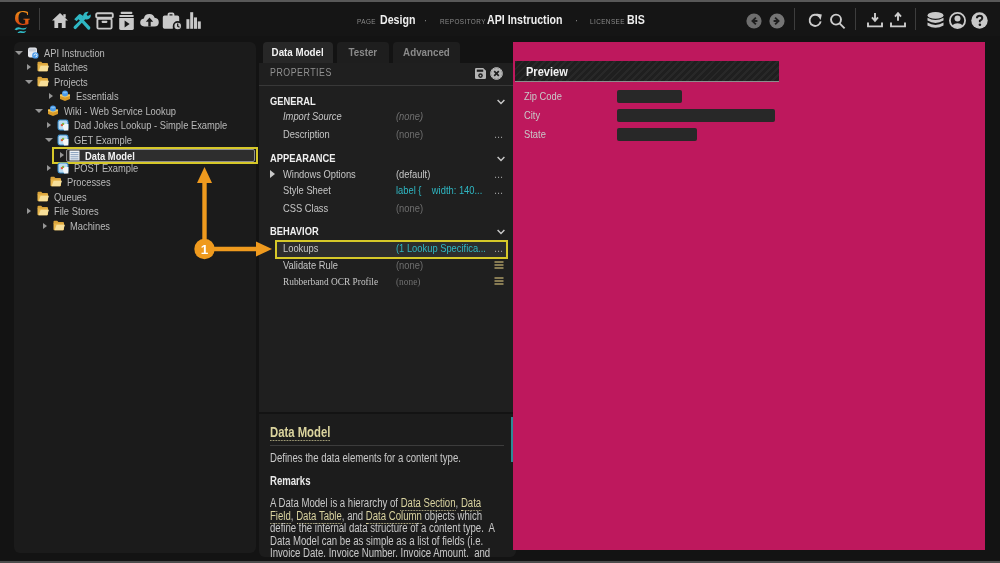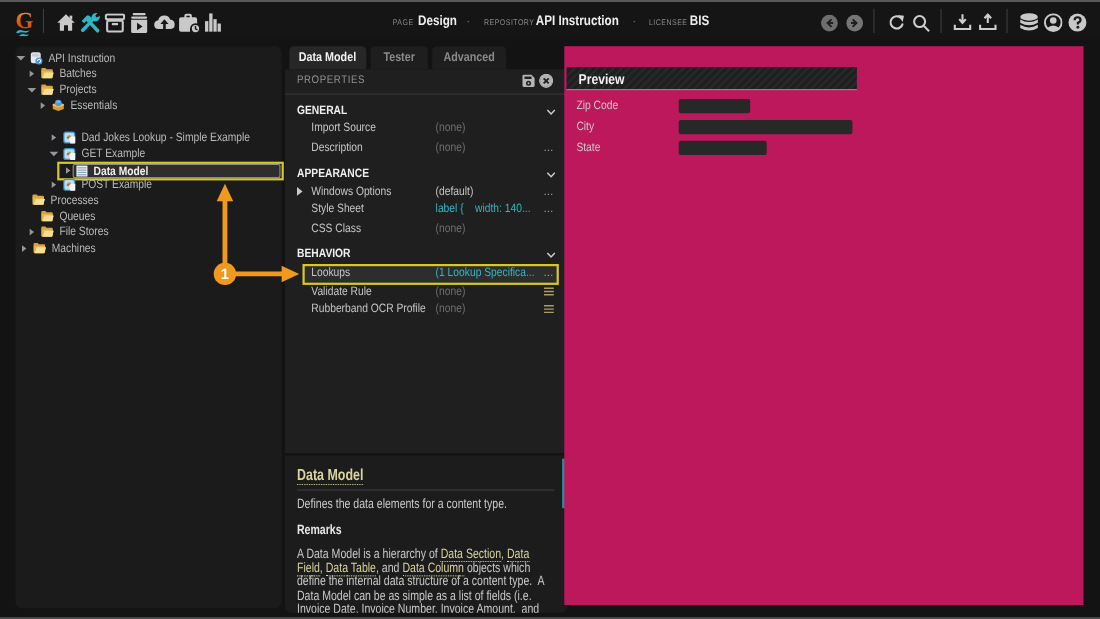--- a/index.html
+++ b/index.html
@@ -195,29 +195,39 @@
       </div>
     <div class="trow" style="top:32px; left:11px;">
         <span class="tw tri-d"></span>
         <svg class="ticn" width="12" height="11" viewBox="0 0 12 11">
           <path d="M0.5 1.8 Q0.5 0.8 1.5 0.8 L4.2 0.8 L5.4 2 L10 2 Q11 2 11 3 L11 4 L0.5 4 Z" fill="#d9a33a"></path>
           <path d="M0.5 9.2 L0.5 3.6 L11 3.6 L11 9.2 Q11 10.2 10 10.2 L1.5 10.2 Q0.5 10.2 0.5 9.2 Z" fill="#e8b64c"></path>
           <path d="M1.6 10.2 L3.6 4.8 L12 4.8 L10.2 10.2 Z" fill="#f7df9a"></path>
         </svg>
         <span class="tx">Projects</span>
       </div>
-    <div class="trow" style="top:46px; left:21px;">
+    <div class="trow" style="top:46px; left:33px;">
         <span class="tw tri-r"></span>
         <svg class="ticn" width="12" height="12" viewBox="0 0 12 12">
           <path d="M1 4.5 L6 3 L11 4.5 L11 9 L6 11 L1 9 Z" fill="#d99b28"></path>
           <path d="M1 4.5 L6 6 L11 4.5 L11 6 L6 7.6 L1 6 Z" fill="#f5cd62"></path>
           <circle cx="6" cy="3.6" r="3" fill="#4d9be8"></circle>
           <path d="M3.6 2.6 Q6 1 8.4 2.6 Q6 4.4 3.6 2.6 Z" fill="#7fc0f5"></path>
         </svg>
         <span class="tx">Essentials</span>
+      </div>
+    <div class="trow" style="top:61px; left:21px;">
+        <span class="tw tri-d"></span>
+        <svg class="ticn" width="12" height="12" viewBox="0 0 12 12">
+          <path d="M1 4.5 L6 3 L11 4.5 L11 9 L6 11 L1 9 Z" fill="#d99b28"></path>
+          <path d="M1 4.5 L6 6 L11 4.5 L11 6 L6 7.6 L1 6 Z" fill="#f5cd62"></path>
+          <circle cx="6" cy="3.6" r="3" fill="#4d9be8"></circle>
+          <path d="M3.6 2.6 Q6 1 8.4 2.6 Q6 4.4 3.6 2.6 Z" fill="#7fc0f5"></path>
+        </svg>
+        <span class="tx">Wiki - Web Service Lookup</span>
       </div>
     <div class="trow" style="top:75px; left:31px;">
         <span class="tw tri-r"></span>
         <svg class="ticn" width="12" height="12" viewBox="0 0 12 12">
           <rect x="0.5" y="0.5" width="11" height="11" rx="2.4" fill="#3d8ec9"></rect>
           <rect x="1.6" y="1.6" width="8.8" height="8.8" rx="1.6" fill="#bcdcf2"></rect>
           <path d="M5.2 5 L11.4 5 L11.4 11.4 L7 11.4 Z" fill="#f4f6f8"></path>
           <circle cx="6.1" cy="4.9" r="1.2" fill="#7cb84a"></circle>
           <circle cx="4.9" cy="6.1" r="1.2" fill="#d95b3a"></circle>
         </svg>
@@ -253,21 +263,21 @@
         <span class="tw tri-r"></span>
         <svg class="ticn" width="12" height="12" viewBox="0 0 12 12">
           <rect x="0.5" y="0.5" width="11" height="11" rx="2.4" fill="#3d8ec9"></rect>
           <rect x="1.6" y="1.6" width="8.8" height="8.8" rx="1.6" fill="#bcdcf2"></rect>
           <path d="M5.2 5 L11.4 5 L11.4 11.4 L7 11.4 Z" fill="#f4f6f8"></path>
           <circle cx="6.1" cy="4.9" r="1.2" fill="#7cb84a"></circle>
           <circle cx="4.9" cy="6.1" r="1.2" fill="#d95b3a"></circle>
         </svg>
         <span class="tx">POST Example</span>
       </div>
-    <div class="trow" style="top:132px; left:3px;">
+    <div class="trow" style="top:132px; left:24px;">
         <span class="tw tnone"></span>
         <svg class="ticn" width="12" height="11" viewBox="0 0 12 11">
           <path d="M0.5 1.8 Q0.5 0.8 1.5 0.8 L4.2 0.8 L5.4 2 L10 2 Q11 2 11 3 L11 4 L0.5 4 Z" fill="#d9a33a"></path>
           <path d="M0.5 9.2 L0.5 3.6 L11 3.6 L11 9.2 Q11 10.2 10 10.2 L1.5 10.2 Q0.5 10.2 0.5 9.2 Z" fill="#e8b64c"></path>
           <path d="M1.6 10.2 L3.6 4.8 L12 4.8 L10.2 10.2 Z" fill="#f7df9a"></path>
         </svg>
         <span class="tx">Processes</span>
       </div>
     <div class="trow" style="top:147px; left:11px;">
         <span class="tw tnone"></span>
@@ -280,21 +290,21 @@
       </div>
     <div class="trow" style="top:161px; left:11px;">
         <span class="tw tri-r"></span>
         <svg class="ticn" width="12" height="11" viewBox="0 0 12 11">
           <path d="M0.5 1.8 Q0.5 0.8 1.5 0.8 L4.2 0.8 L5.4 2 L10 2 Q11 2 11 3 L11 4 L0.5 4 Z" fill="#d9a33a"></path>
           <path d="M0.5 9.2 L0.5 3.6 L11 3.6 L11 9.2 Q11 10.2 10 10.2 L1.5 10.2 Q0.5 10.2 0.5 9.2 Z" fill="#e8b64c"></path>
           <path d="M1.6 10.2 L3.6 4.8 L12 4.8 L10.2 10.2 Z" fill="#f7df9a"></path>
         </svg>
         <span class="tx">File Stores</span>
       </div>
-    <div class="trow" style="top:176px; left:4px;">
+    <div class="trow" style="top:176px; left:27px;">
         <span class="tw tri-r"></span>
         <svg class="ticn" width="12" height="11" viewBox="0 0 12 11">
           <path d="M0.5 1.8 Q0.5 0.8 1.5 0.8 L4.2 0.8 L5.4 2 L10 2 Q11 2 11 3 L11 4 L0.5 4 Z" fill="#d9a33a"></path>
           <path d="M0.5 9.2 L0.5 3.6 L11 3.6 L11 9.2 Q11 10.2 10 10.2 L1.5 10.2 Q0.5 10.2 0.5 9.2 Z" fill="#e8b64c"></path>
           <path d="M1.6 10.2 L3.6 4.8 L12 4.8 L10.2 10.2 Z" fill="#f7df9a"></path>
         </svg>
         <span class="tx">Machines</span>
       </div>
   </div>
 
@@ -314,21 +324,21 @@
         <circle cx="6.5" cy="6.5" r="6" fill="#b5b5b5" stroke="#1f1f1f" stroke-width="0.8"></circle>
         <circle cx="6.5" cy="6.5" r="5.9" fill="none" stroke="#b5b5b5" stroke-width="1"></circle>
         <path d="M4.2 4.2 L8.8 8.8 M8.8 4.2 L4.2 8.8" stroke="#1f1f1f" stroke-width="1.7"></path>
       </svg>
       <div style="position:absolute; left:0; top:22px; width:257px; height:1px; background:#383838;"></div>
 
       <div class="psec" style="top:32px;">GENERAL</div>
       <svg class="chev" style="top:35px;" viewBox="0 0 8 8">
           <path d="M0.6 2 L4 5.6 L7.4 2" stroke="#c9c9c9" stroke-width="1.4" fill="none"></path>
         </svg>
-      <div class="prow" style="top:47px;">
+      <div class="prow" style="top:47px;font-style:italic;">
           <span class="plabel">Import Source</span>
           <span class="pval">(none)</span>
         </div>
       <div class="prow" style="top:65px;">
           <span class="plabel">Description</span>
           <span class="pval">(none)</span>
           <span class="pdots">...</span>
         </div>
 
       <div class="psec" style="top:89px;">APPEARANCE</div>
@@ -361,21 +371,21 @@
           <span class="pval pteal">(1 Lookup Specifica...</span>
           <span class="pdots">...</span>
         </div>
       <div class="prow" style="top:196px;text-align:right;">
           <span class="plabel">Validate Rule</span>
           <span class="pval">(none)</span>
         <svg style="position:absolute; left:235px; top:1px;" width="10" height="10" viewBox="0 0 10 10">
             <path d="M0.5 2 H9.5 M0.5 5 H9.5 M0.5 8 H9.5" stroke="#ab9b66" stroke-width="1.3"></path>
           </svg>
         </div>
-      <div class="prow" style="top:212px;">
+      <div class="prow" style="top:212px;font-family:Liberation Serif, serif;">
           <span class="plabel">Rubberband OCR Profile</span>
           <span class="pval">(none)</span>
         <svg style="position:absolute; left:235px; top:1px;" width="10" height="10" viewBox="0 0 10 10">
             <path d="M0.5 2 H9.5 M0.5 5 H9.5 M0.5 8 H9.5" stroke="#ab9b66" stroke-width="1.3"></path>
           </svg>
         </div>
     </div>
     <div id="docs">
       <div class="dsx" style="position:absolute; left:11px; top:10px; font-size:14.5px; font-weight:bold; color:#dbd49e; border-bottom:1.3px dotted #dbd49e; padding-bottom:0px;">Data Model</div>
       <div style="position:absolute; left:11px; top:31px; width:234px; height:1px; background:#3c3c3c;"></div>

